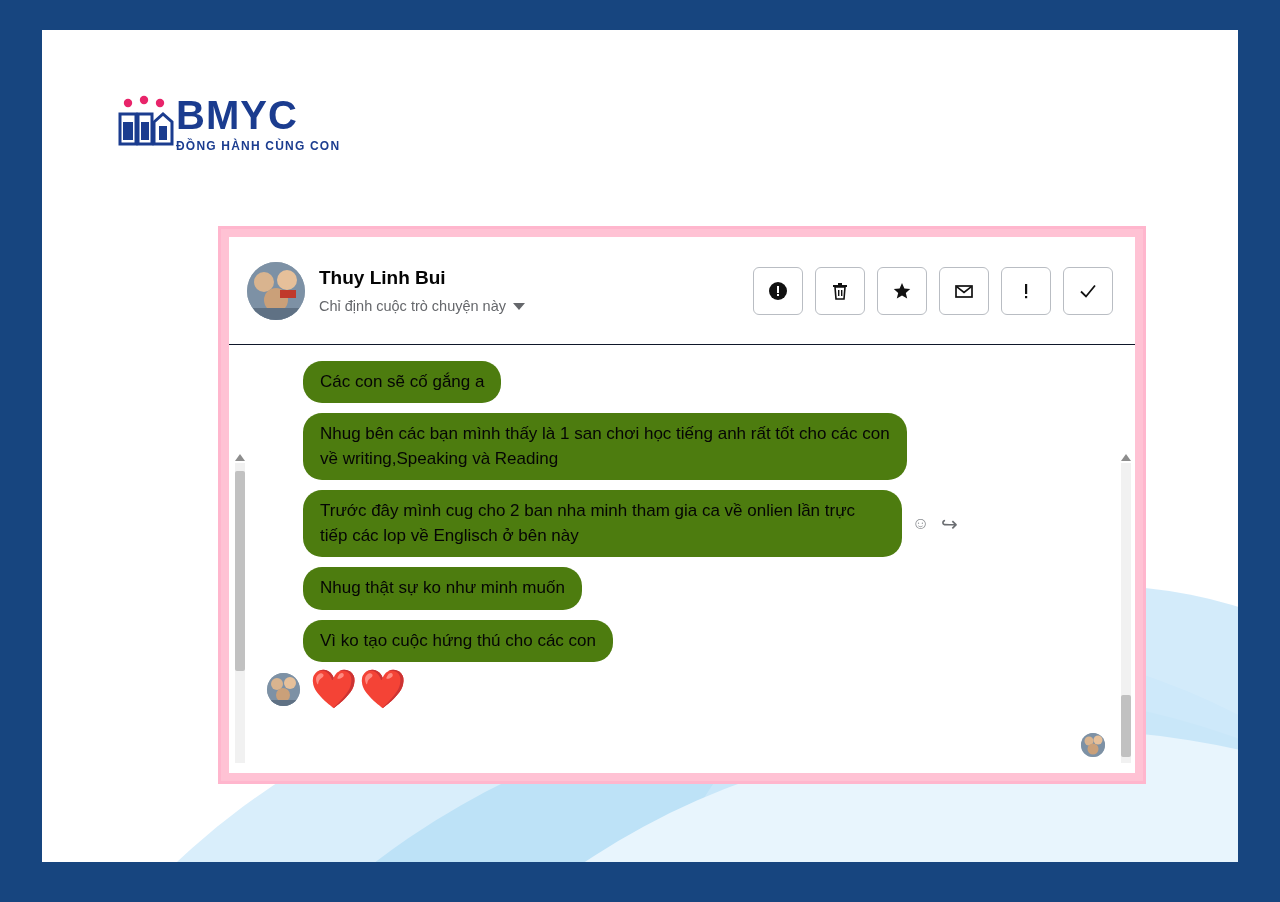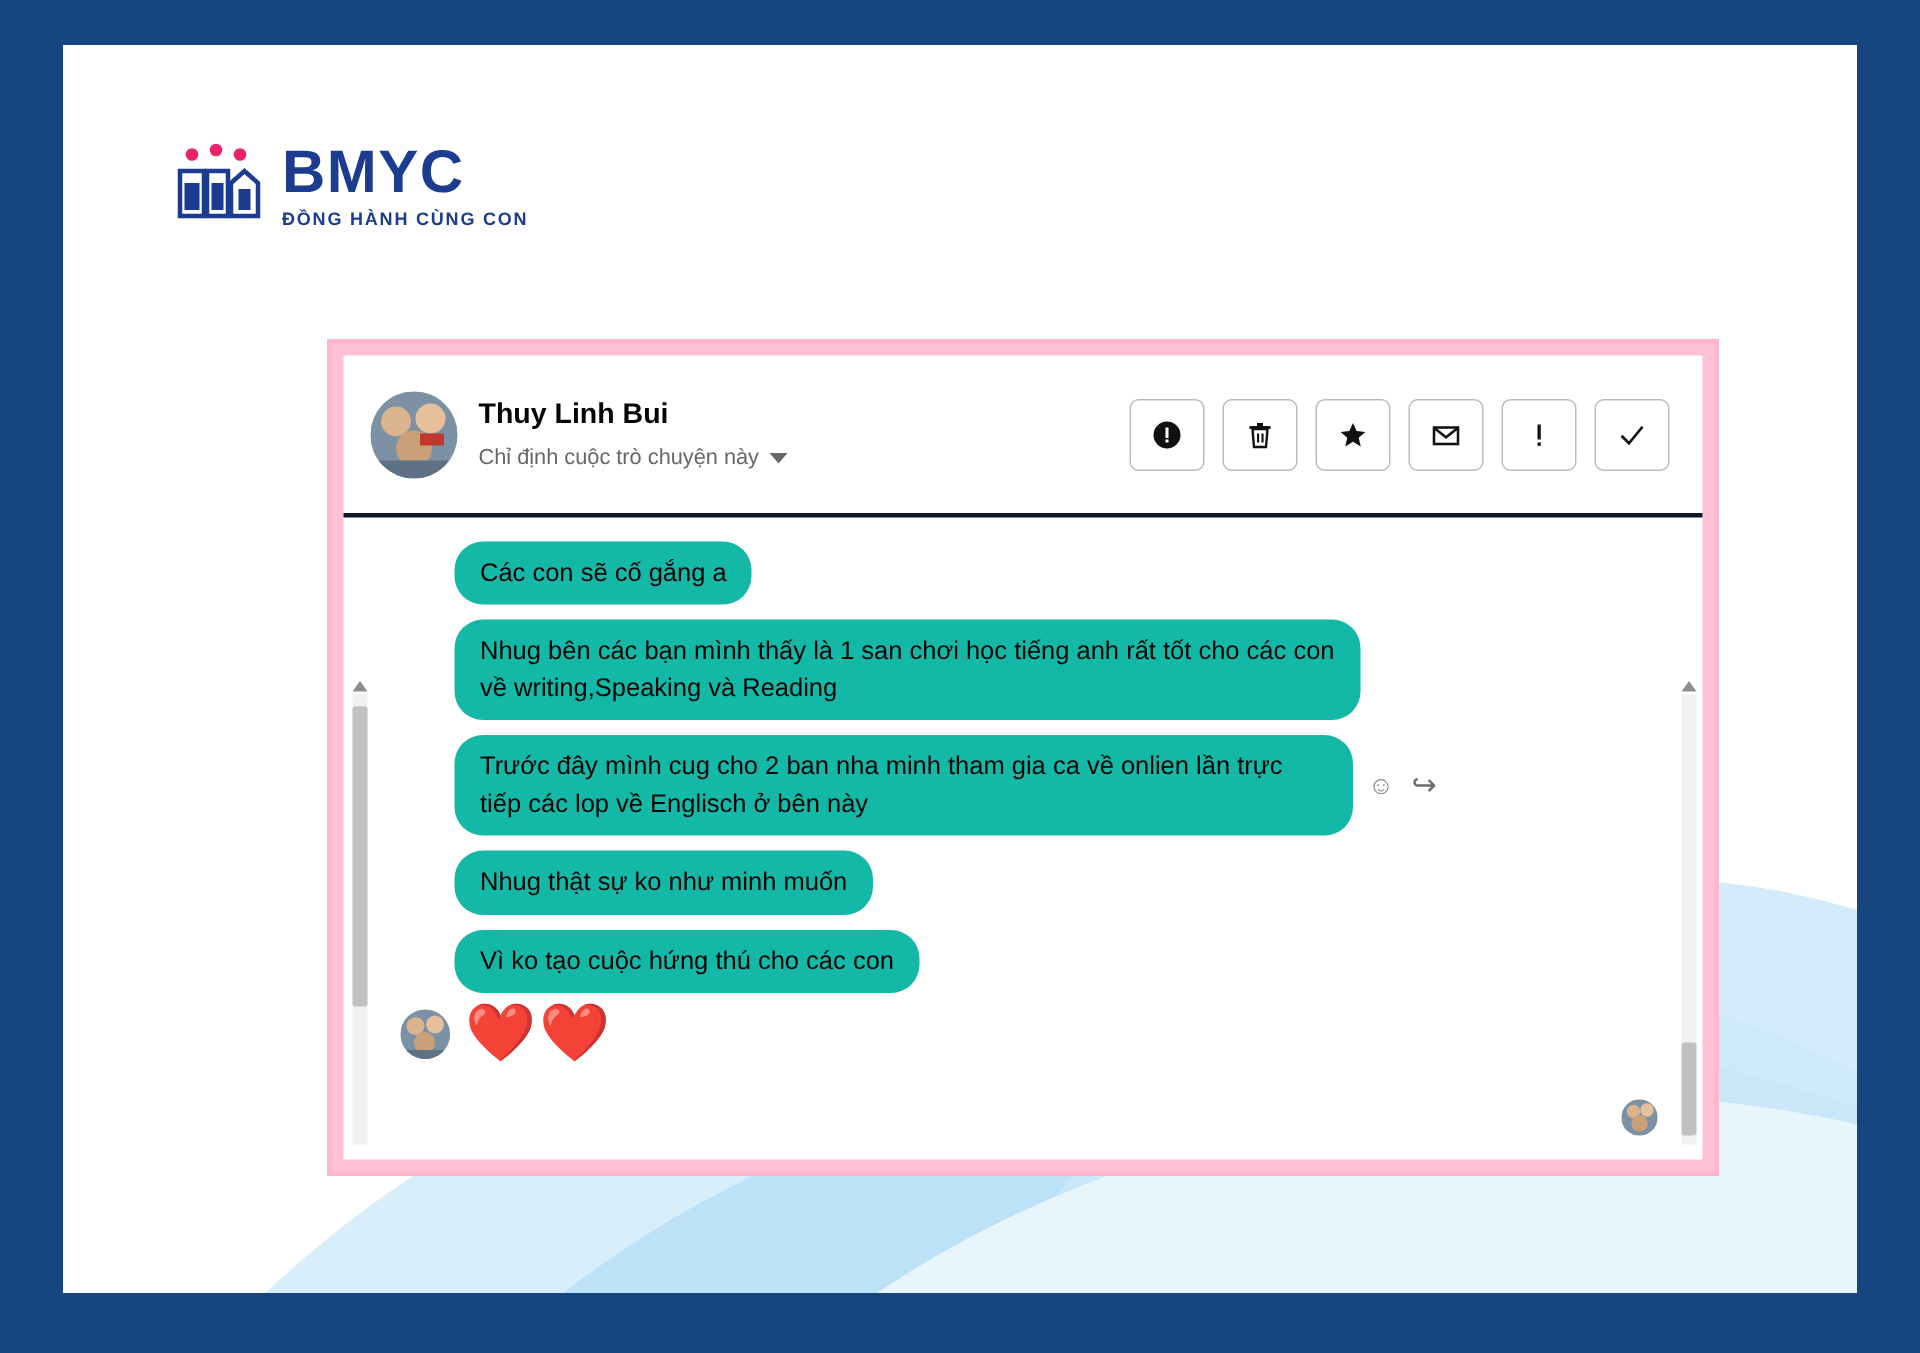--- a/index.html
+++ b/index.html
@@ -65,21 +65,21 @@
     opacity: .85;
   }
 
   
   .logo-wrap {
     position: absolute;
     left: 72px;
     top: 62px;
     display: flex;
     align-items: center;
-    gap: 12px;
+    gap: 0;
   }
   .logo-mark {
     position: relative;
     width: 62px;
     height: 62px;
   }
   .logo-text {
     display: flex;
     flex-direction: column;
     line-height: 1;
@@ -117,21 +117,21 @@
     box-sizing: border-box;
     display: flex;
     flex-direction: column;
     position: relative;
   }
 
   
   .chat-header {
     height: 108px;
     box-sizing: border-box;
-    border-bottom: 3px solid #0f172a;
+    border-bottom: 1px solid #0f172a;
     display: flex;
     align-items: center;
     padding: 0 22px 0 18px;
   }
   .avatar {
     width: 58px;
     height: 58px;
     border-radius: 50%;
     overflow: hidden;
     flex: 0 0 auto;
@@ -195,21 +195,21 @@
     display: flex;
     flex-direction: column;
     gap: 10px;
   }
   .msg-row {
     display: flex;
     align-items: center;
     gap: 10px;
   }
   .bubble {
-    background: #14b8a6;
+    background: #4d7c0f;
     color: #050505;
     border-radius: 19px;
     padding: 9px 17px;
     font-size: 17px;
     line-height: 1.44;
     max-width: 575px;
   }
   .msg-tools {
     display: flex;
     align-items: center;

